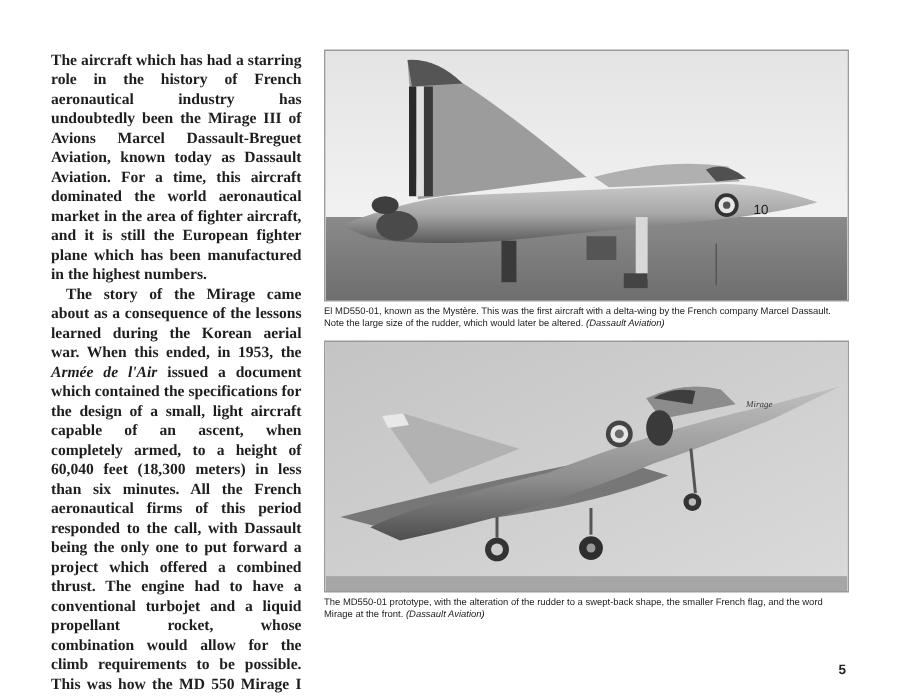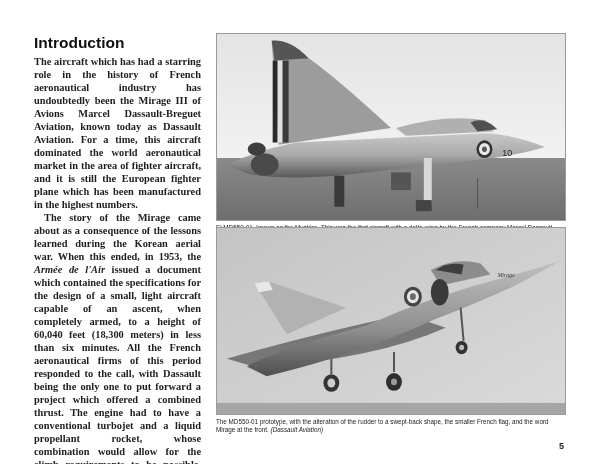--- a/index.html
+++ b/index.html
@@ -47,21 +47,21 @@
     .para.indent { text-indent: 10px; }
     .para em { font-style: italic; }
 
     .figure {
       position: absolute;
       left: 216px;
       width: 350px;
     }
     .photo {
       width: 350px;
-      height: 188px;
+      height: 168px;
       border: 1px solid #9a9a9a;
       box-sizing: border-box;
       overflow: hidden;
       position: relative;
     }
     .photo svg { display: block; width: 100%; height: 100%; }
     .caption {
       font-family: "Liberation Sans", sans-serif;
       font-size: 6.3px;
       line-height: 8.4px;
@@ -80,21 +80,20 @@
       font-size: 9px;
       color: #222;
     }
   </style>
 </head>
 <body>
 
 <div class="page">
 
   <div class="text-column">
-    <h1 class="heading">Introduction</h1>
     <p class="para">The aircraft which has had a starring role in the history of French aeronautical industry has undoubtedly been the Mirage III of Avions Marcel Dassault-Breguet Aviation, known today as Dassault Aviation. For a time, this aircraft dominated the world aeronautical market in the area of fighter aircraft, and it is still the European fighter plane which has been manufactured in the highest numbers.</p>
     <p class="para indent"><span>The story of the Mirage came about as a consequence of the lessons learned during the Korean aerial war. When this ended, in 1953, the </span><em>Armée de l'Air</em><span> issued a document which contained the specifications for the design of a small, light aircraft capable of an ascent, when completely armed, to a height of 60,040 feet (18,300 meters) in less than six minutes. All the French aeronautical firms of this period responded to the call, with Dassault being the only one to put forward a project which offered a combined thrust. The engine had to have a conventional turbojet and a liquid propellant rocket, whose combination would allow for the climb requirements to be possible. This was how the MD 550 Mirage I came about, with its delta wing and propelled by two Armstrong Siddeley Viper turbojets (1,643 pounds/745 kilos each), built under license by Dassault, complemented by a ventral module —</span></p>
   </div>
 
   <div class="figure" style="top:33px;">
     <div class="photo" title="Photograph of the MD550-01 Mystère delta-wing aircraft parked on grass, with a very large striped rudder and French roundel">
       <svg viewBox="0 0 350 168" preserveAspectRatio="none">
         <defs>
           <linearGradient id="sky1" x1="0" y1="0" x2="0" y2="1">
             <stop offset="0" stop-color="#e4e4e4"></stop>

